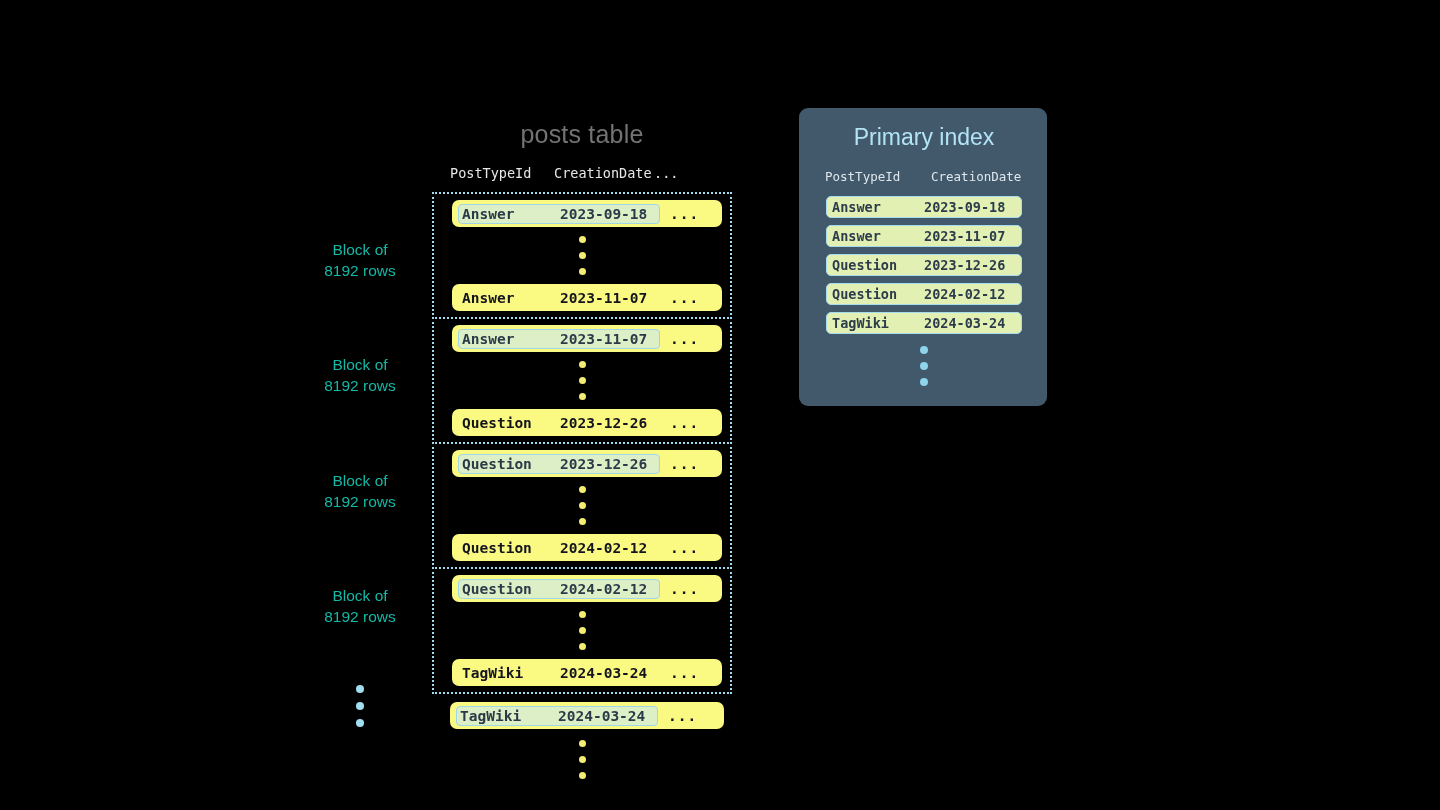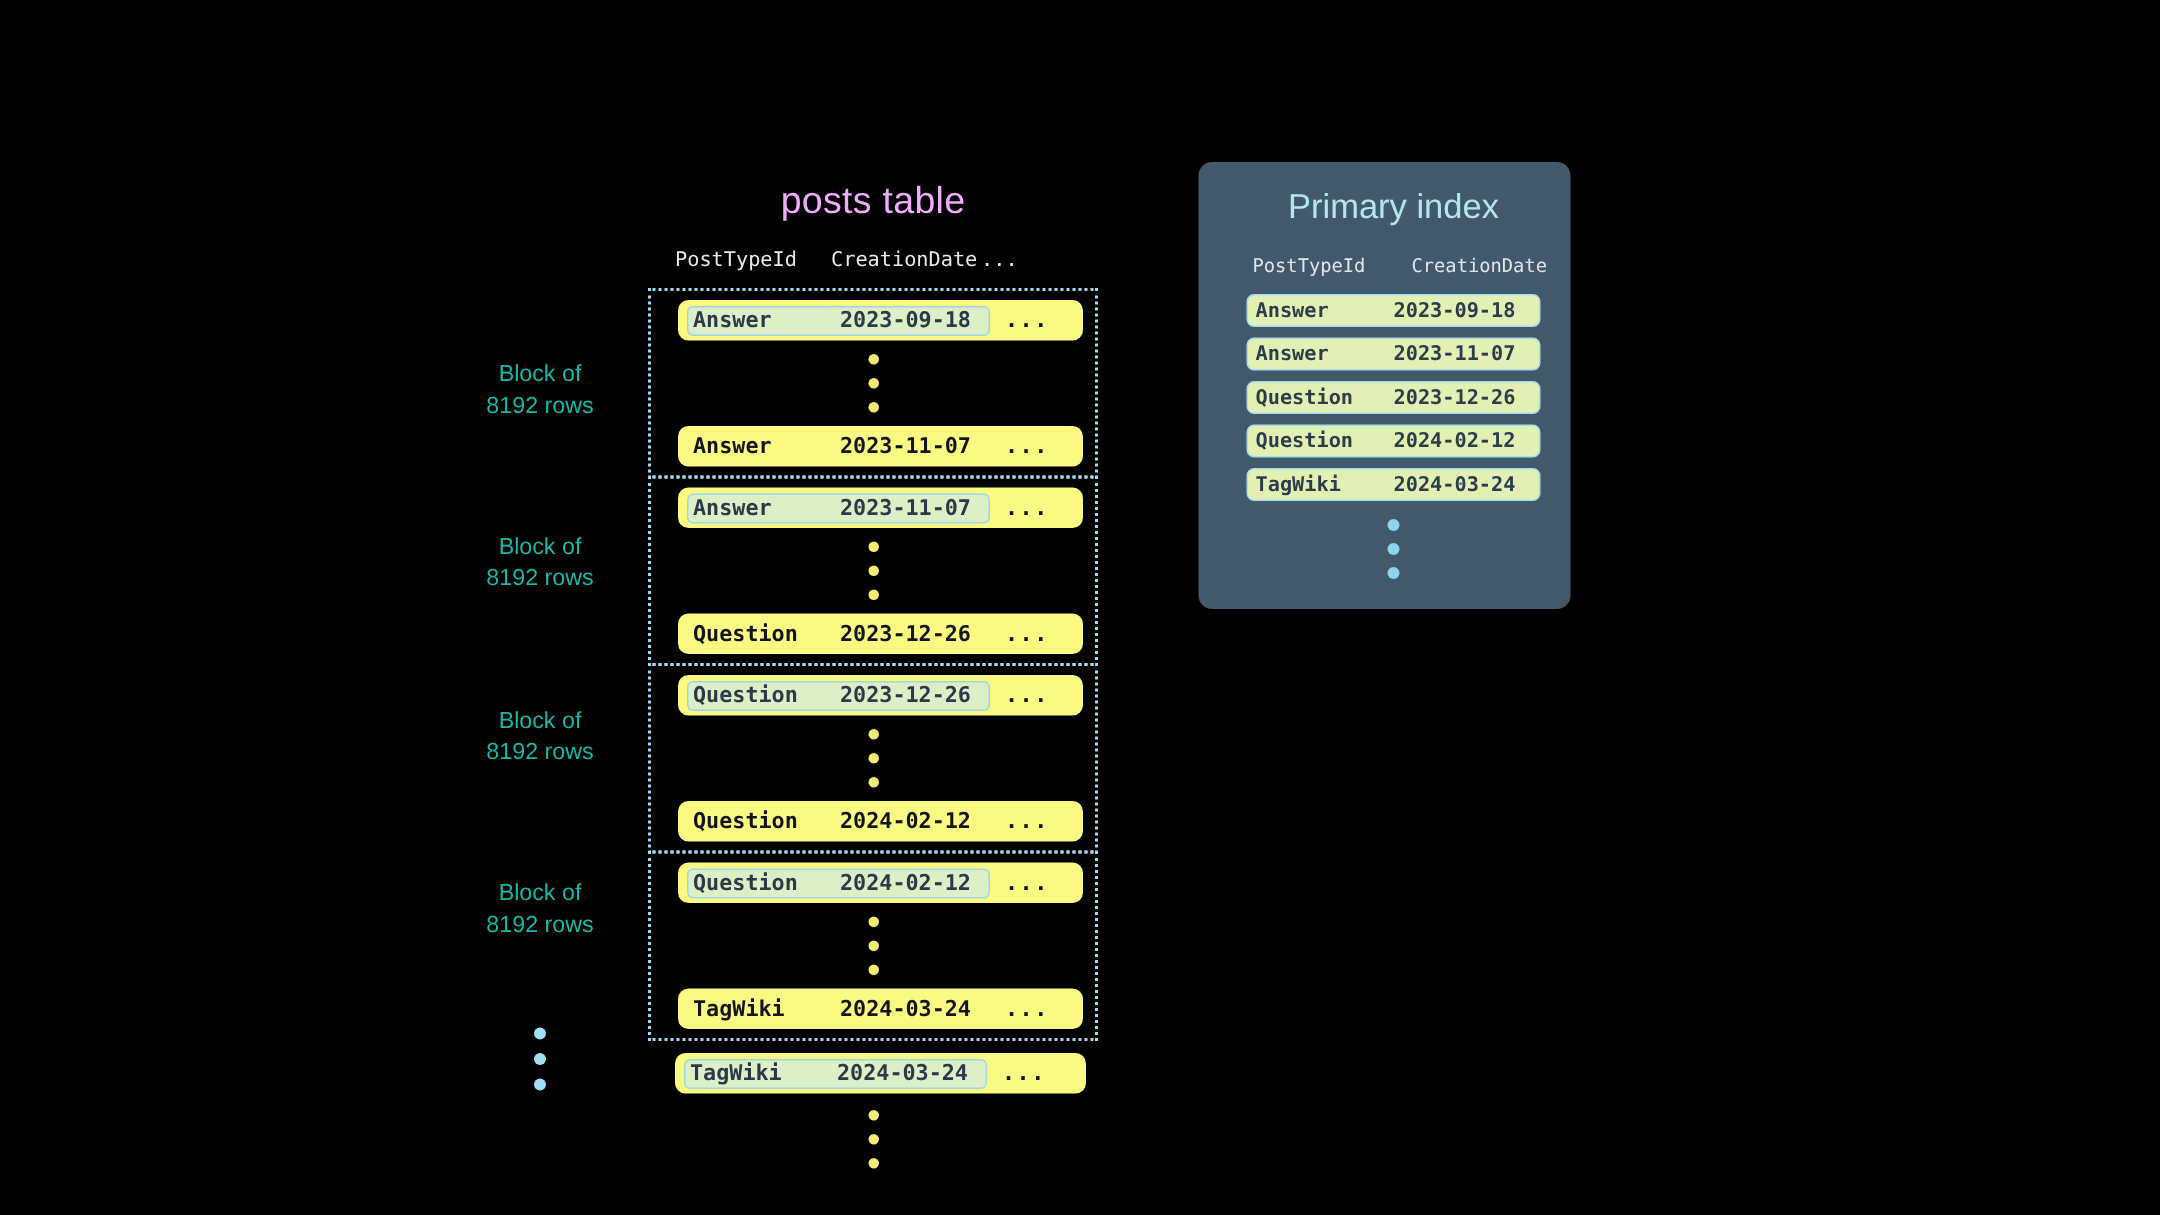--- a/index.html
+++ b/index.html
@@ -22,21 +22,21 @@
 
   
   .posts-table {
     position: absolute;
     left: 432px;
     top: 120px;
     width: 300px;
   }
 
   .table-title {
-    color: #f0abfc;
+    color: #737373;
     font-size: 25px;
     font-weight: 400;
     text-align: center;
     letter-spacing: 0.2px;
     margin: 0 0 16px 0;
     height: 29px;
     line-height: 29px;
   }
 
   .col-headers {
@@ -153,21 +153,21 @@
   }
 
   
   .index-panel {
     position: absolute;
     left: 799px;
     top: 108px;
     width: 248px;
     background: #41596b;
     border-radius: 9px;
-    padding: 16px 0 20px 12px;
+    padding: 16px 0 20px 2px;
     box-sizing: border-box;
   }
   .index-title {
     color: #b3e4f5;
     font-size: 23px;
     text-align: center;
     margin: 0 0 18px 0;
     height: 27px;
     line-height: 27px;
   }

